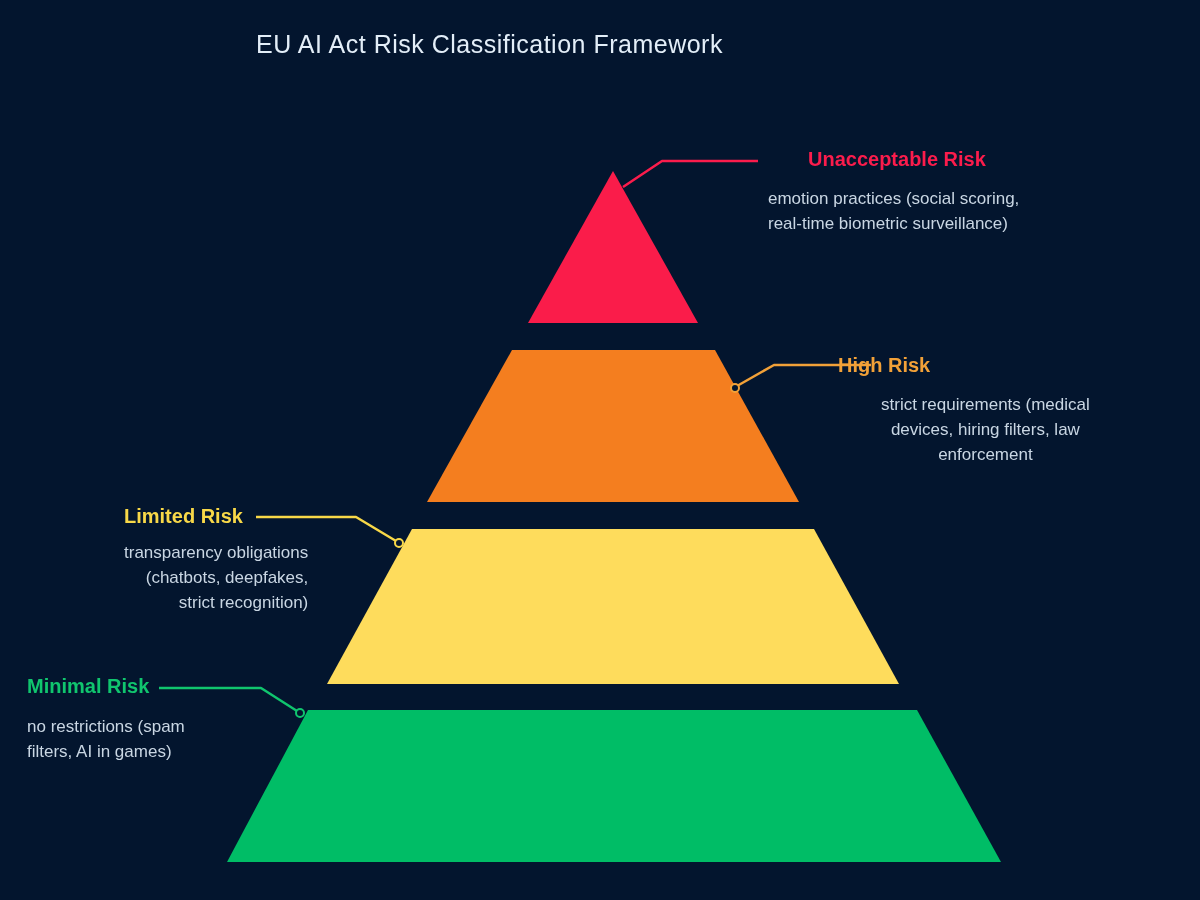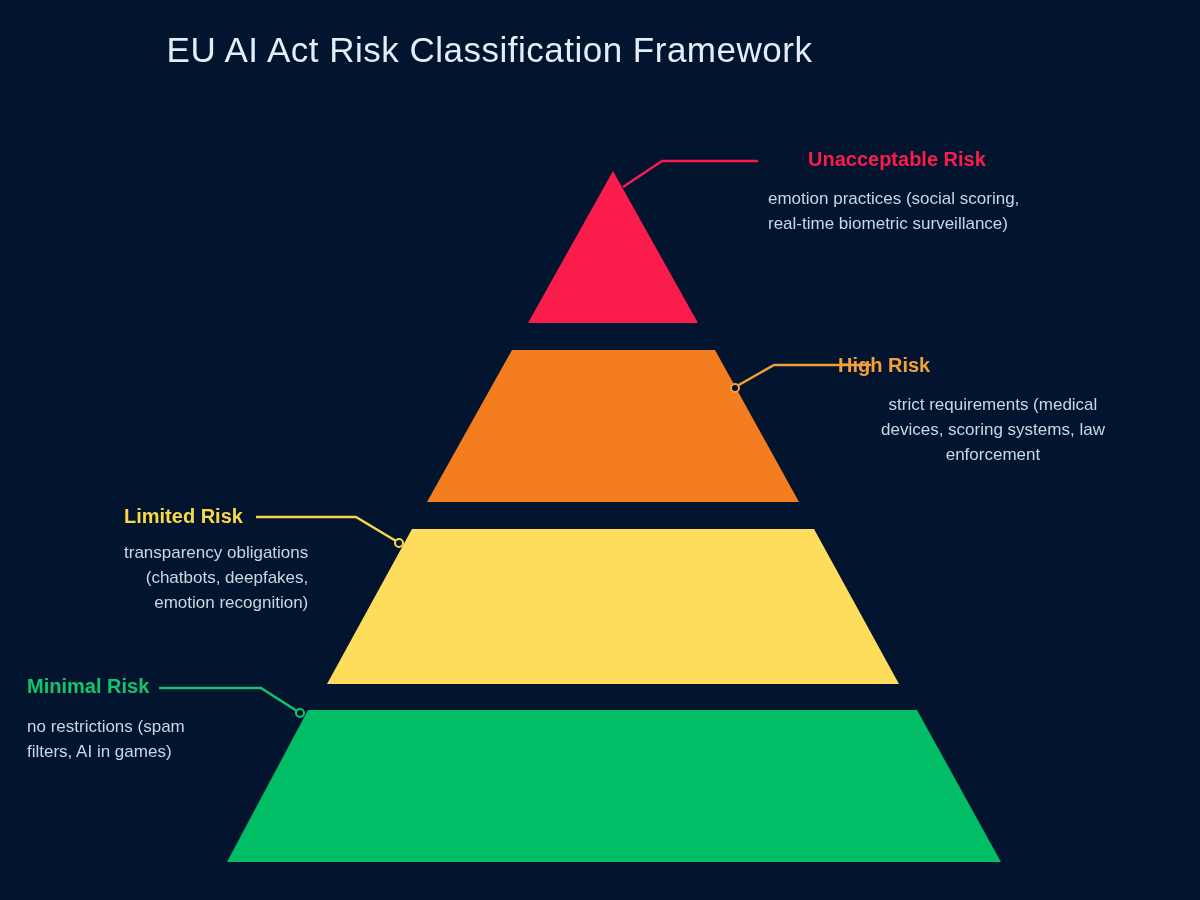--- a/index.html
+++ b/index.html
@@ -15,21 +15,21 @@
     width: 1200px;
     height: 900px;
     background: #03152E; 
   }
   .page-title {
     position: absolute;
     top: 30px;
     left: 0;
     width: 979px;
     text-align: center;
-    font-size: 35px;
+    font-size: 25px;
     font-weight: 400;
     letter-spacing: 0.5px;
     color: #E3EEF8;
     margin: 0;
   }
   svg.pyramid {
     position: absolute;
     left: 0;
     top: 0;
   }
@@ -85,29 +85,29 @@
 
   <div class="annot-label pos-l0-label" style="color: rgb(251, 28, 76); margin-left: 40px;">Unacceptable Risk</div>
   <div class="annot-desc pos-l0-desc" style="color: rgb(201, 214, 227);">
     <div>emotion practices (social scoring,</div>
     <div>real-time biometric surveillance)</div>
   </div>
 
   <div class="annot-label pos-l1-label" style="color: rgb(242, 161, 56);">High Risk</div>
   <div class="annot-desc pos-l1-desc" style="color: rgb(201, 214, 227); text-align: center;">
     <div>strict requirements (medical</div>
-    <div>devices, scoring systems, law</div>
+    <div>devices, hiring filters, law</div>
     <div>enforcement</div>
   </div>
 
   <div class="annot-label pos-l2-label" style="color: rgb(248, 216, 72);">Limited Risk</div>
   <div class="annot-desc pos-l2-desc" style="color: rgb(201, 214, 227);">
     <div>transparency obligations</div>
     <div>(chatbots, deepfakes,</div>
-    <div>emotion recognition)</div>
+    <div>strict recognition)</div>
   </div>
 
   <div class="annot-label pos-l3-label" style="color: rgb(16, 197, 110);">Minimal Risk</div>
   <div class="annot-desc pos-l3-desc" style="color: rgb(201, 214, 227);">
     <div>no restrictions (spam</div>
     <div>filters, AI in games)</div>
   </div>
 
 </div>
 

